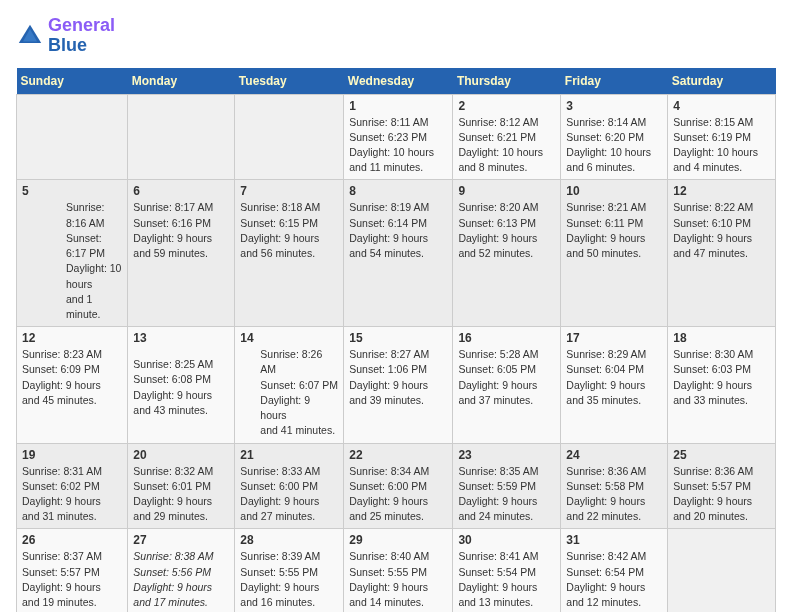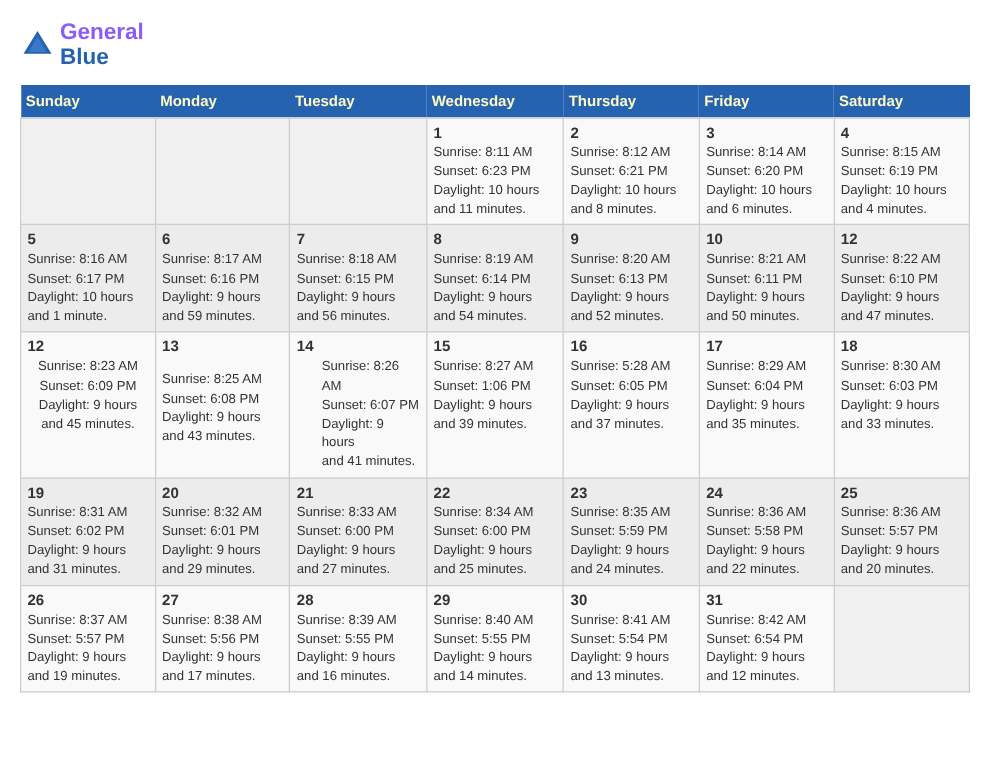--- a/index.html
+++ b/index.html
@@ -152,21 +152,21 @@
           <span class="day-num">4</span>
           <div class="day-info" style="white-space: pre-line;">Sunrise: 8:15 AM
 Sunset: 6:19 PM
 Daylight: 10 hours
 and 4 minutes.</div>
         </td>
       </tr>
       <tr>
         <td>
           <span class="day-num">5</span>
-          <div class="day-info" style="white-space: pre-line;">Sunrise: 8:16 AM
+          <div class="day-info" style="white-space: pre-line; margin-left: 44px;">Sunrise: 8:16 AM
 Sunset: 6:17 PM
 Daylight: 10 hours
 and 1 minute.</div>
         </td>
         <td>
           <span class="day-num">6</span>
           <div class="day-info" style="white-space: pre-line;">Sunrise: 8:17 AM
 Sunset: 6:16 PM
 Daylight: 9 hours
 and 59 minutes.</div>
@@ -203,21 +203,21 @@
           <span class="day-num">12</span>
           <div class="day-info" style="white-space: pre-line;">Sunrise: 8:22 AM
 Sunset: 6:10 PM
 Daylight: 9 hours
 and 47 minutes.</div>
         </td>
       </tr>
       <tr>
         <td>
           <span class="day-num">12</span>
-          <div class="day-info" style="white-space: pre-line; text-align: center;">Sunrise: 8:23 AM
+          <div class="day-info" style="white-space: pre-line;">Sunrise: 8:23 AM
 Sunset: 6:09 PM
 Daylight: 9 hours
 and 45 minutes.</div>
         </td>
         <td>
           <span class="day-num">13</span>
           <div class="day-info" style="white-space: pre-line; margin-top: 12px;">Sunrise: 8:25 AM
 Sunset: 6:08 PM
 Daylight: 9 hours
 and 43 minutes.</div>
@@ -312,21 +312,21 @@
       <tr>
         <td>
           <span class="day-num">26</span>
           <div class="day-info" style="white-space: pre-line;">Sunrise: 8:37 AM
 Sunset: 5:57 PM
 Daylight: 9 hours
 and 19 minutes.</div>
         </td>
         <td>
           <span class="day-num">27</span>
-          <div class="day-info" style="white-space: pre-line;">Sunrise: 8:38 AM
+          <div class="day-info" style="white-space: pre-line; font-style: italic;">Sunrise: 8:38 AM
 Sunset: 5:56 PM
 Daylight: 9 hours
 and 17 minutes.</div>
         </td>
         <td>
           <span class="day-num">28</span>
           <div class="day-info" style="white-space: pre-line;">Sunrise: 8:39 AM
 Sunset: 5:55 PM
 Daylight: 9 hours
 and 16 minutes.</div>

